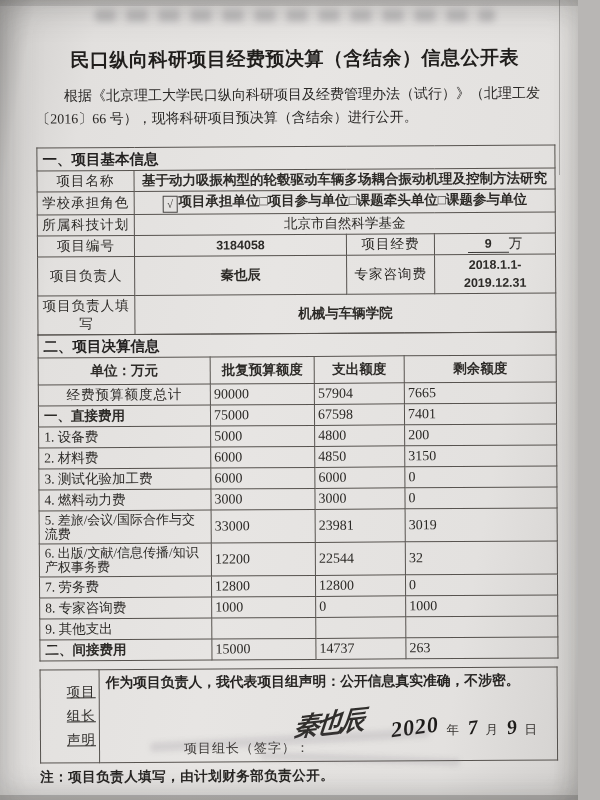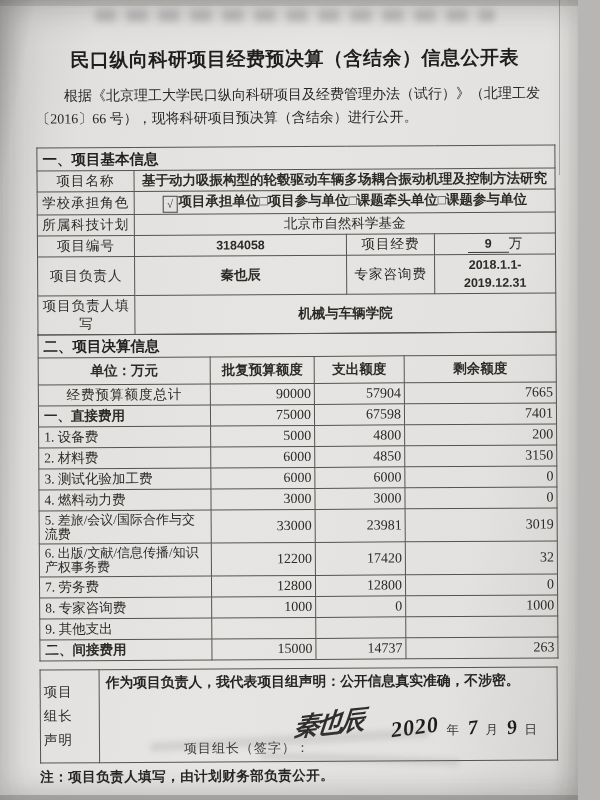--- a/index.html
+++ b/index.html
@@ -31,27 +31,27 @@
   td.sec{font-weight:bold;font-size:14.5px;padding:2px 5px;color:#232120;}
   td.lab{text-align:center;letter-spacing:1px;}
   td.val{text-align:center;}
   td.bval{text-align:center;font-weight:600;}
   .sans{font-family:"Liberation Sans","DejaVu Sans",sans-serif;font-weight:bold;font-size:12.5px;}
   .chkbox{display:inline-block;border:1px solid #454341;width:13px;height:15px;line-height:15px;
     font-size:11px;text-align:center;vertical-align:-2px;margin-right:1px;}
   .uline{display:inline-block;border-bottom:1px solid #3a3836;padding:0 17px;line-height:15px;}
 
   .budget{margin-top:-1px;}
-  td.num{text-align:right;font-size:14px;}
+  td.num{text-align:left;font-size:14px;}
   td.rlab{text-align:left;padding-left:5px;}
   tr.tall td.rlab{font-size:13px;line-height:14px;padding-top:2px;padding-bottom:2px;}
   td.hdr{text-align:center;font-weight:600;height:24px;}
 
   .decl{margin-top:8px;}
-  td.decl-lab{width:52px;text-align:left;font-size:13.5px;line-height:24px;letter-spacing:1px;}
+  td.decl-lab{width:52px;text-align:right;font-size:13.5px;line-height:24px;letter-spacing:1px;text-decoration:underline;}
   td.decl-body{position:relative;height:84px;vertical-align:top;padding:4px 6px;}
   .statement{font-size:13.8px;font-weight:600;color:#262422;}
   .sign-row{position:relative;margin-top:26px;height:30px;font-size:13px;}
   .sign-label{position:absolute;left:78px;top:6px;color:#3b3835;letter-spacing:1px;margin-top:16px;}
   .signature{position:absolute;left:188px;top:-2px;font-size:26px;font-weight:bold;font-style:italic;
     transform:rotate(-6deg) skewX(-12deg);letter-spacing:-3px;color:#1d1b19;opacity:.9;}
   .date-group{position:absolute;right:8px;top:2px;white-space:nowrap;}
   .hand{font-style:italic;font-weight:bold;font-size:20px;display:inline-block;transform:rotate(-7deg);color:#1d1b19;}
   .hand.big{font-size:22px;letter-spacing:1px;}
   .unit{font-size:12.5px;margin:0 6px 0 4px;color:#34312e;}
@@ -172,21 +172,21 @@
       </tr>
       <tr class="tall">
         <td class="rlab">5. 差旅/会议/国际合作与交流费</td>
         <td class="num">33000</td>
         <td class="num">23981</td>
         <td class="num">3019</td>
       </tr>
       <tr class="tall">
         <td class="rlab">6. 出版/文献/信息传播/知识产权事务费</td>
         <td class="num">12200</td>
-        <td class="num">17420</td>
+        <td class="num">22544</td>
         <td class="num">32</td>
       </tr>
       <tr>
         <td class="rlab">7. 劳务费</td>
         <td class="num">12800</td>
         <td class="num">12800</td>
         <td class="num">0</td>
       </tr>
       <tr>
         <td class="rlab">8. 专家咨询费</td>

